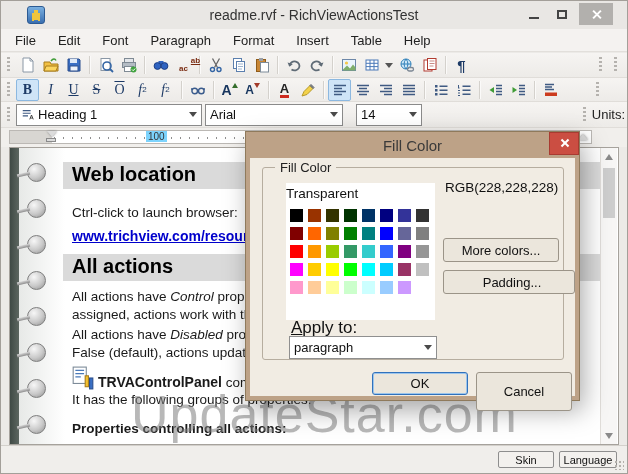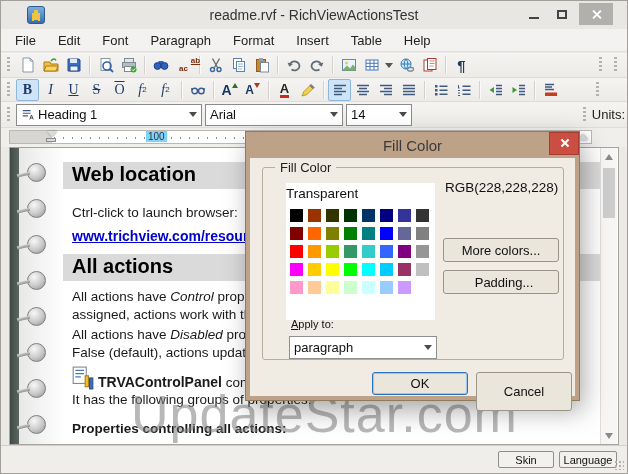--- a/index.html
+++ b/index.html
@@ -75,21 +75,21 @@
   .dlg-close { left:299px; top:-4px; width:30px; height:23px; background:#cb4e42; border:1px solid #a83b31; display:flex; align-items:center; justify-content:center; }
   .dlg-close .wb-x:before,.dlg-close .wb-x:after { background:#fff; height:10px; }
   .groupbox { left:12px; top:31px; width:302px; height:193px; border:1px solid #b6ad9f; border-radius:3px; }
   .gb-label { left:12px; top:-8px; background:#f1ece3; padding:0 5px; font-size:13px; color:#222; }
   .palpanel { left:23px; top:15px; width:149px; height:137px; background:#fff; }
   .transp { left:0; top:3px; width:100%; text-align:left; font-size:13.5px; color:#111; }
   .palgrid { left:4px; top:26px; width:141px; display:flex; flex-wrap:wrap; gap:5px; }
   .sw { width:13px; height:13px; }
   .rgbtxt { left:182px; top:12px; font-size:13.5px; color:#111; white-space:nowrap; }
   .dlg-btn { background:#ebe6dc; border:1px solid #9b9488; border-radius:3px; font-size:13px; color:#111; display:flex; align-items:center; justify-content:center; }
-  .applylbl { left:28px; top:150px; font-size:11px; color:#111; }
+  .applylbl { left:28px; top:150px; font-size:17px; color:#111; }
   .applylbl .u { text-decoration:underline; }
   .ok-default { border:1px solid #3071bc; box-shadow:inset 0 0 0 1px #9cc5ec; }
 
   .txt-i { font-style:italic; }
   .txt-b { font-weight:bold; }
 </style>
 </head>
 <body>
 
 <div id="win">
@@ -364,21 +364,21 @@
           <path d="M2 3h9M2 6h9M2 9h6" stroke="#3f5a82" stroke-width="1.4"></path>
           <path d="M10 13l2-5 2 5M10.8 11.5h2.4" stroke="#333" fill="none"></path>
         </svg>
       <span class="cv">Heading 1</span>
       <div class="caret-d"></div>
     </div>
     <div class="combo" style="width:138px; margin-left:3px;">
       <span class="cv">Arial</span>
       <div class="caret-d"></div>
     </div>
-    <div class="combo" style="width:66px; margin-left:3px;">
+    <div class="combo" style="width:66px; margin-left:13px;">
       <span class="cv">14</span>
       <div class="caret-d"></div>
     </div>
     <div class="grip" style="margin-left:auto;"></div>
     <span style="font-size:13px; color:#222; margin-right:2px;">Units:</span>
   </div>
 
   <div class="abs rulerrow">
     <div class="abs rulerstrip">
       <div class="abs rul-gray"></div>
@@ -495,21 +495,21 @@
             <div class="sw" style="background: rgb(255, 255, 153);"></div>
             <div class="sw" style="background: rgb(204, 255, 204);"></div>
             <div class="sw" style="background: rgb(204, 255, 255);"></div>
             <div class="sw" style="background: rgb(153, 204, 255);"></div>
             <div class="sw" style="background: rgb(204, 153, 255);"></div>
             <div class="sw" style="background: rgb(255, 255, 255);"></div>
           </div>
       </div>
       <div class="abs rgbtxt">RGB(228,228,228)</div>
       <div class="abs dlg-btn" style="left:180px; top:70px; width:116px; height:24px;">More colors...</div>
-      <div class="abs dlg-btn" style="left:180px; top:102px; width:116px; height:24px;padding-left:6px;">Padding...</div>
+      <div class="abs dlg-btn" style="left:180px; top:102px; width:132px; height:24px;padding-left:6px;">Padding...</div>
       <div class="abs applylbl"><span class="u">A</span><span>pply to:</span></div>
       <div class="combo abs" style="left:26px; top:168px; width:148px; height:23px; border-color:#8f8f8f;">
         <span class="cv">paragraph</span>
         <div class="caret-d"></div>
       </div>
     </div>
 
     <div class="abs dlg-btn ok-default" style="left:122px; top:236px; width:96px; height:23px;">OK</div>
     <div class="abs dlg-btn" style="left:226px; top:236px; width:96px; height:39px;">Cancel</div>
   </div>

